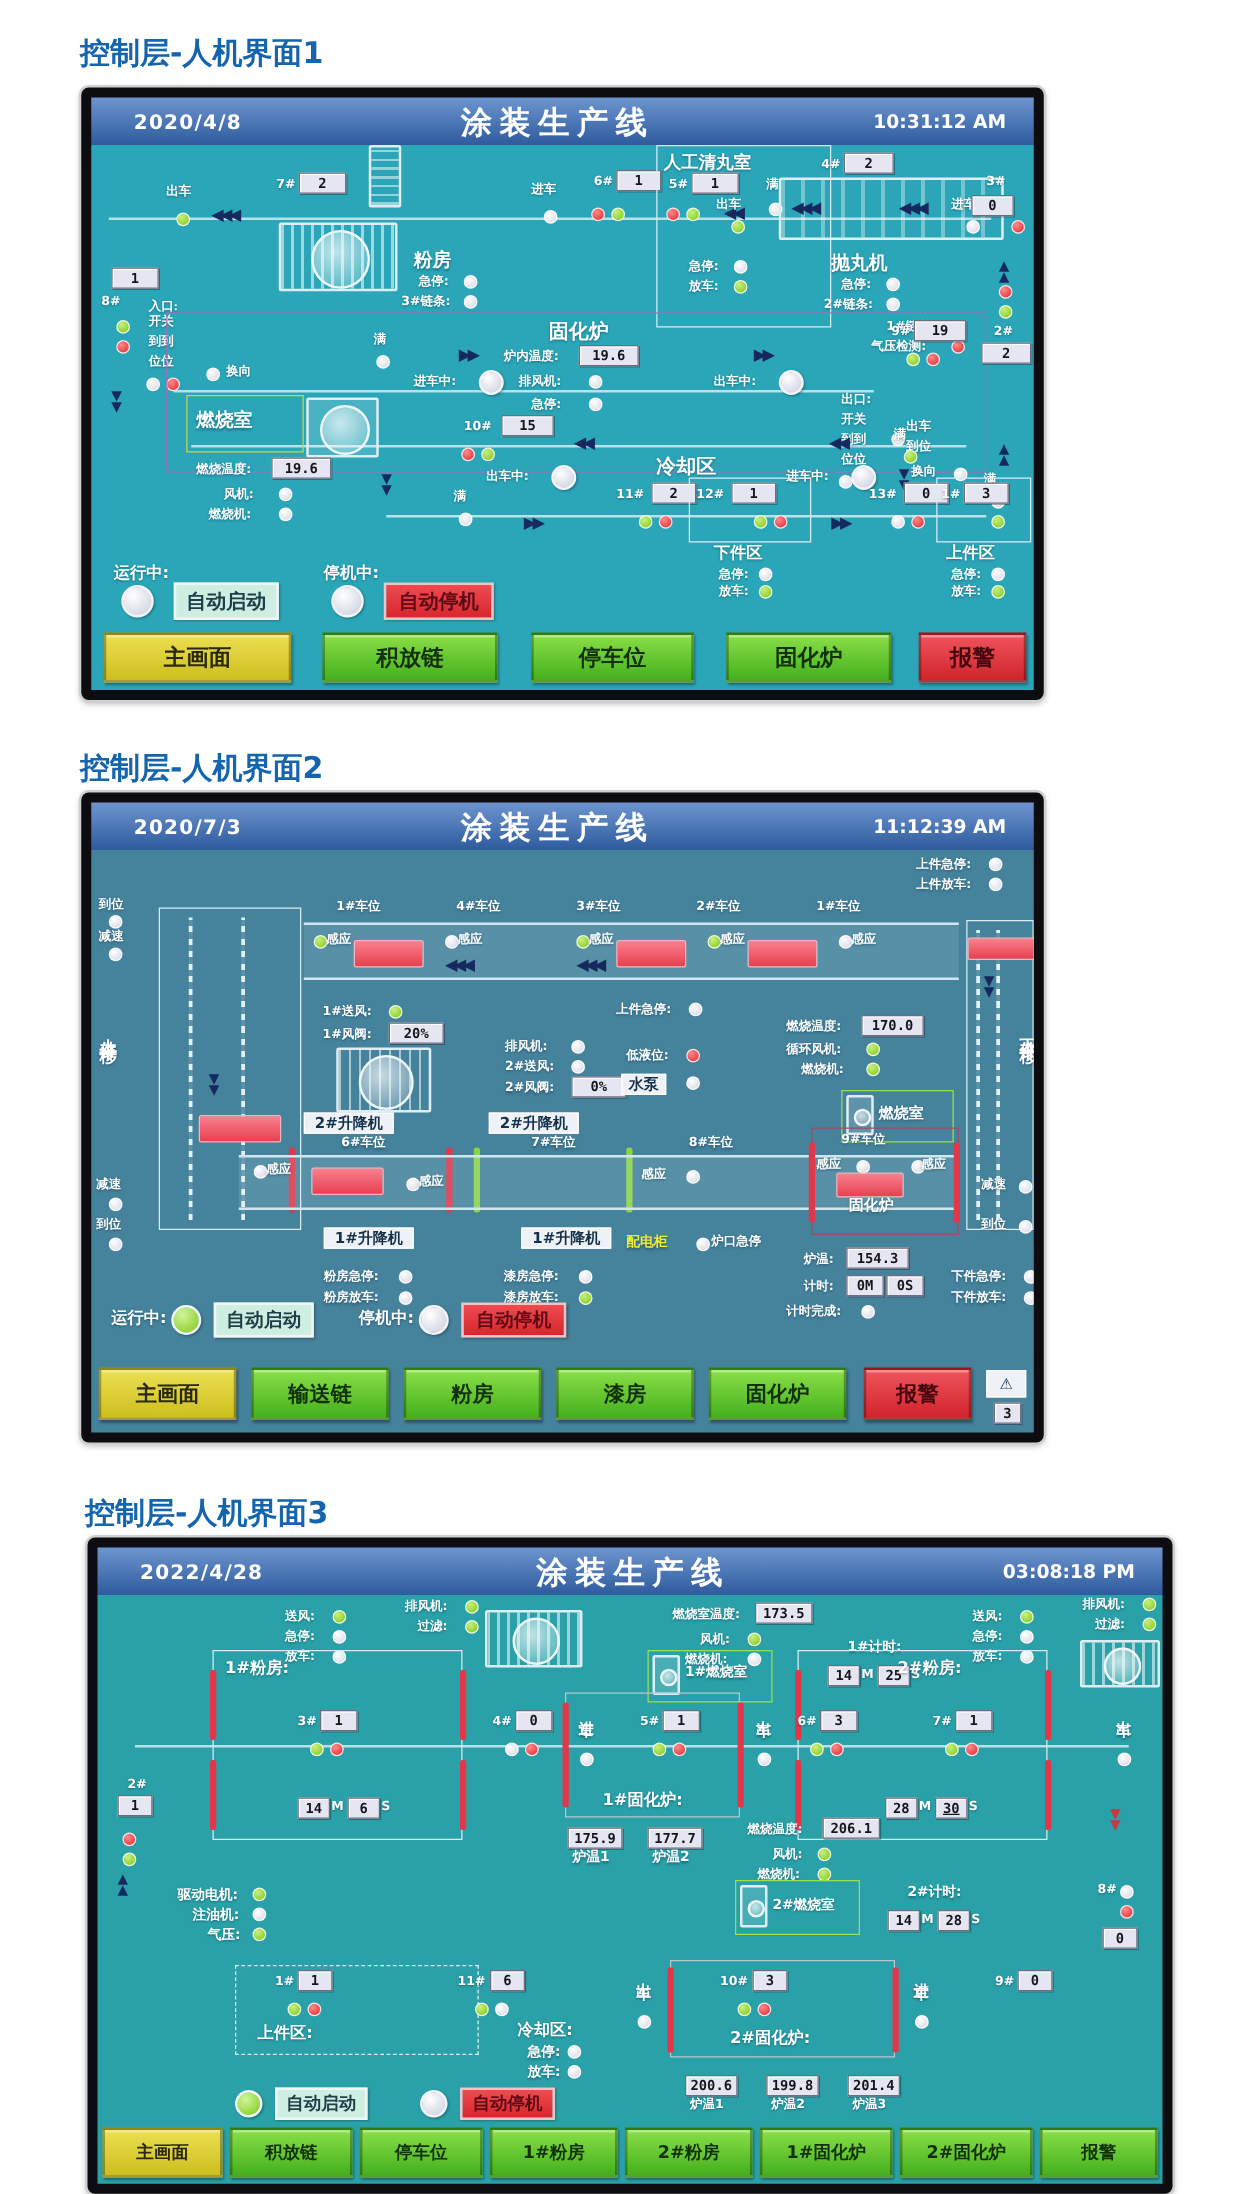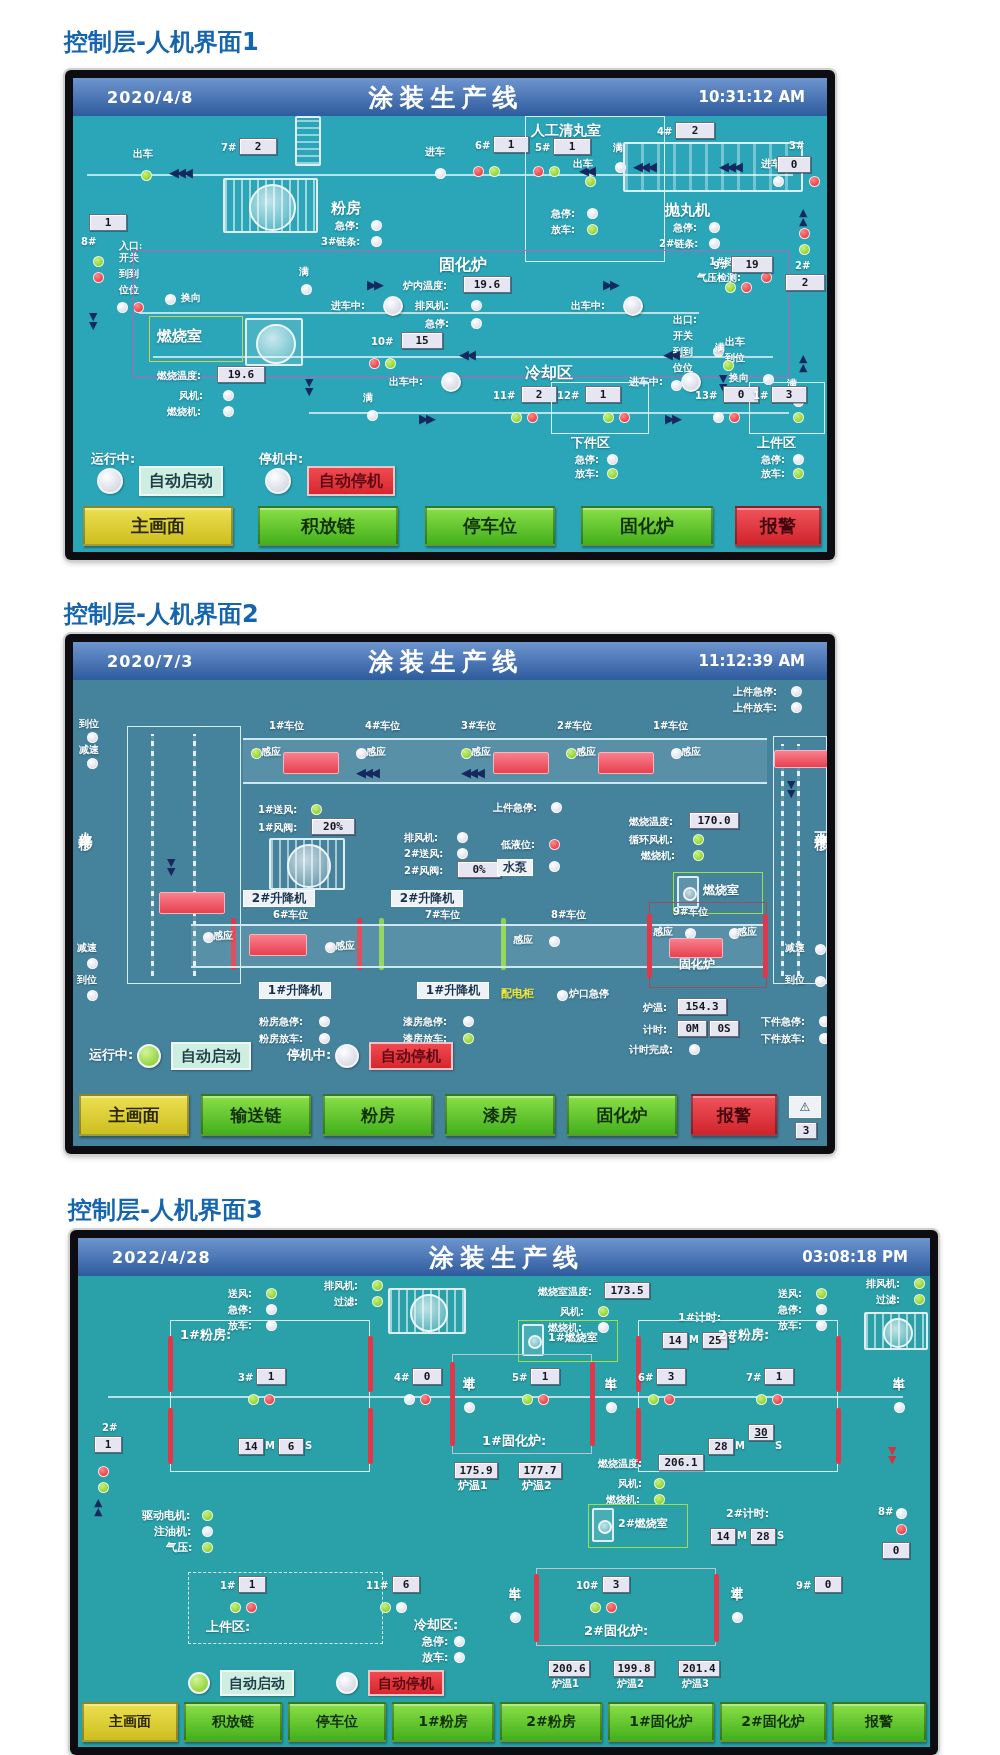--- a/index.html
+++ b/index.html
@@ -469,21 +469,21 @@
       <div class="post" style="left: 558px; top: 60px; height: 56px; background: rgb(224, 56, 74);"></div>
       <div class="post" style="left: 758px; top: 60px; height: 56px; background: rgb(224, 56, 74);"></div>
       <div class="post" style="left: 558px; top: 132px; height: 56px; background: rgb(224, 56, 74);"></div>
       <div class="post" style="left: 758px; top: 132px; height: 56px; background: rgb(224, 56, 74);"></div>
       <div class="lbl" style="left: 668px; top: 96px; font-size: 10px;">7#</div>
       <div class="vbox" style="left: 686px; top: 92px; width: 28px;">1</div>
       <div class="dot dg" style="left: 678px; top: 118px;"></div>
       <div class="dot dr" style="left: 694px; top: 118px;"></div>
       <div class="vbox" style="left: 630px; top: 162px; width: 24px;">28</div>
       <div class="lbl" style="left: 657px; top: 164px; font-size: 10px;">M</div>
-      <div class="vbox" style="left: 670px; top: 148px; width: 24px; text-decoration: underline;">30</div>
+      <div class="vbox" style="left: 670px; top: 162px; width: 24px; text-decoration: underline;">30</div>
       <div class="lbl" style="left: 697px; top: 164px; font-size: 10px;">S</div>
       <div class="lbl" style="left: 24px; top: 146px; font-size: 10px;">2#</div>
       <div class="vbox" style="left: 16px; top: 160px; width: 26px;">1</div>
       <div class="dot dr" style="left: 20px; top: 190px;"></div>
       <div class="dot dg" style="left: 20px; top: 206px;"></div>
       <div class="arr arr-v" style="left: 16px; top: 222px; color: rgb(22, 41, 94);">▲
 ▲</div>
       <div class="lbl" style="left: 316px; top: 96px; font-size: 10px;">4#</div>
       <div class="vbox" style="left: 334px; top: 92px; width: 28px;">0</div>
       <div class="dot dw" style="left: 326px; top: 118px;"></div>

